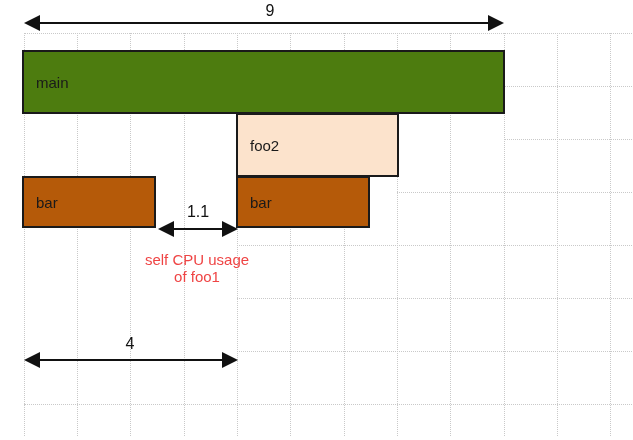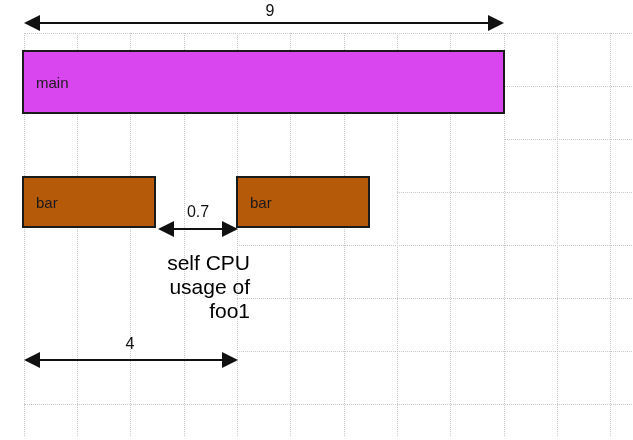--- a/index.html
+++ b/index.html
@@ -62,23 +62,23 @@
   .dim-value {
     position: absolute;
     font-size: 16px;
     color: #111111;
     text-align: center;
     line-height: 1;
     white-space: nowrap;
   }
   .dim-caption {
     position: absolute;
-    font-size: 21px;
-    color: #000000;
-    text-align: right;
+    font-size: 15px;
+    color: #ef4444;
+    text-align: center;
     line-height: 1.15;
   }
 </style>
 </head>
 <body>
 
 <div id="canvas">
 
   <div class="gridline-v" style="left:24px;  top:33px; height:403px;"></div>
   <div class="gridline-v" style="left:77px;  top:33px; height:403px;"></div>
@@ -100,35 +100,38 @@
   <div class="gridline-h" style="left:237px; top:245px; width:395px;"></div>
   <div class="gridline-h" style="left:237px; top:298px; width:395px;"></div>
   <div class="gridline-h" style="left:237px; top:351px; width:395px;"></div>
   <div class="gridline-h" style="left:24px;  top:404px; width:608px;"></div>
 
   <div class="dim-value" style="left:230px; top:3px; width:80px;">9</div>
   <div class="dim-line" style="left:28px; top:22px; width:470px;"></div>
   <div class="arrow-head arrow-left" style="left:24px; top:15px;"></div>
   <div class="arrow-head arrow-right" style="left:488px; top:15px;"></div>
 
-  <div class="frame-box" style="left:22px; top:50px; width:483px; height:64px; background:#d946ef;">
+  <div class="frame-box" style="left:22px; top:50px; width:483px; height:64px; background:#4d7c0f;">
     <span class="frame-label">main</span>
   </div>
 
 
+  <div class="frame-box" style="left:236px; top:113px; width:163px; height:64px; background:#FCE3CC;">
+    <span class="frame-label">foo2</span>
+  </div>
 
   <div class="frame-box" style="left:22px; top:176px; width:134px; height:52px; background:#B55A09;">
     <span class="frame-label">bar</span>
   </div>
 
   <div class="frame-box" style="left:236px; top:176px; width:134px; height:52px; background:#B55A09;">
     <span class="frame-label">bar</span>
   </div>
 
-  <div class="dim-value" style="left:158px; top:204px; width:80px;">0.7</div>
+  <div class="dim-value" style="left:158px; top:204px; width:80px;">1.1</div>
   <div class="dim-line" style="left:170px; top:228px; width:56px;"></div>
   <div class="arrow-head arrow-left" style="left:158px; top:221px;"></div>
   <div class="arrow-head arrow-right" style="left:222px; top:221px;"></div>
   <div class="dim-caption" style="left:144px; top:251px; width:106px;">self CPU usage of foo1</div>
 
   <div class="dim-value" style="left:90px; top:336px; width:80px;">4</div>
   <div class="dim-line" style="left:28px; top:359px; width:206px;"></div>
   <div class="arrow-head arrow-left" style="left:24px; top:352px;"></div>
   <div class="arrow-head arrow-right" style="left:222px; top:352px;"></div>
 

